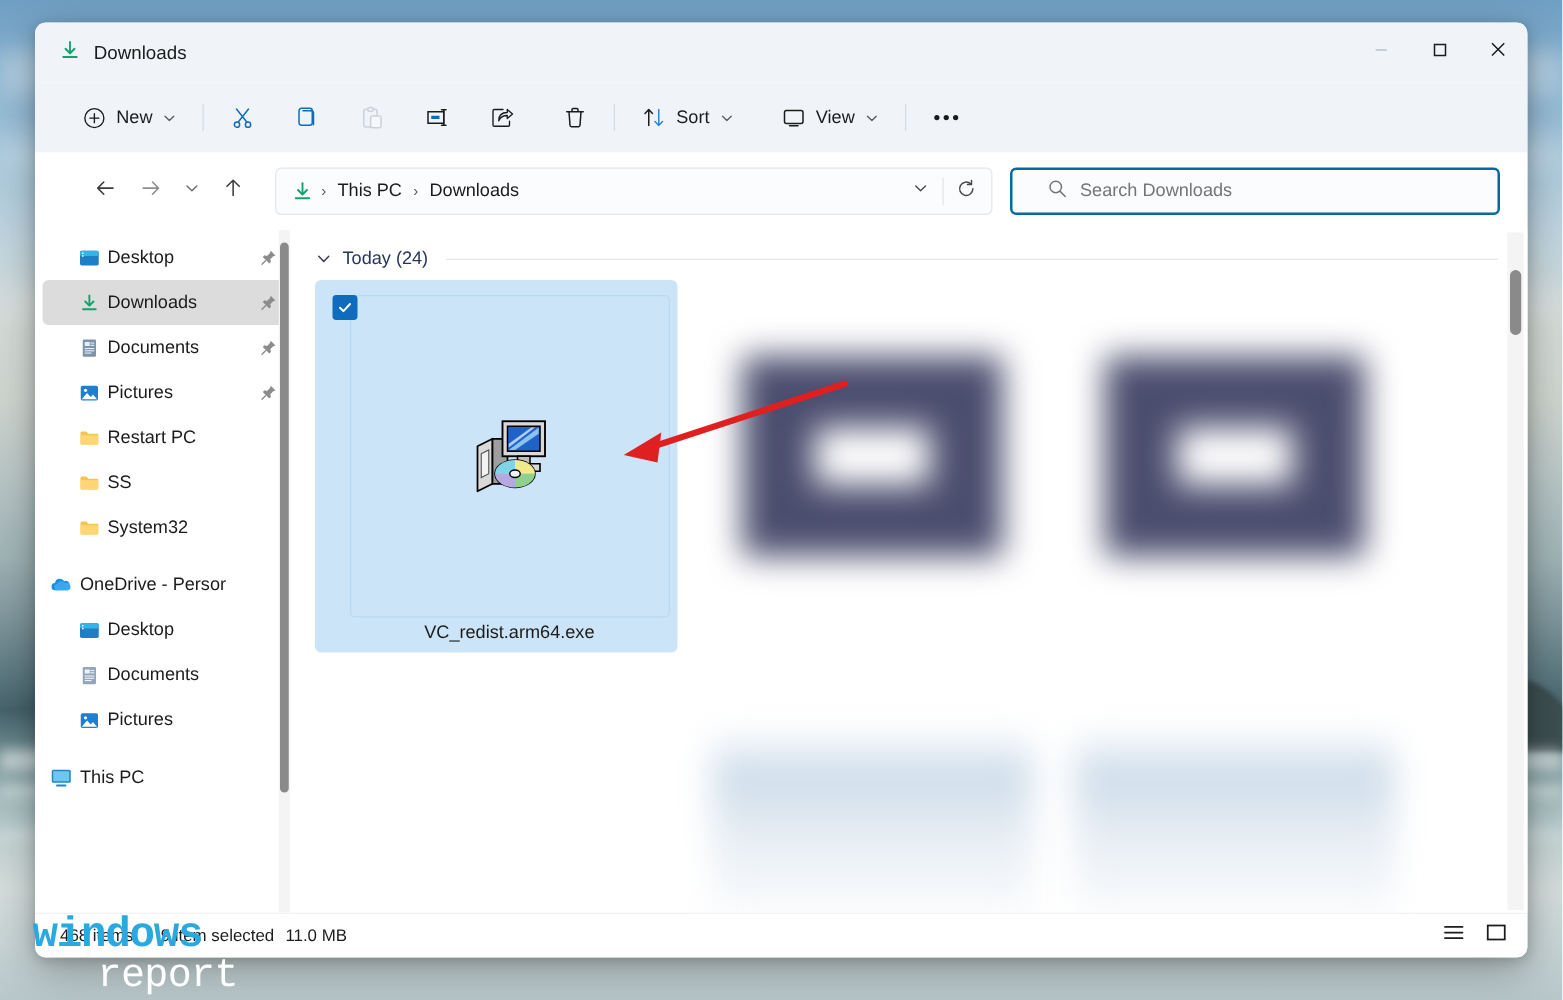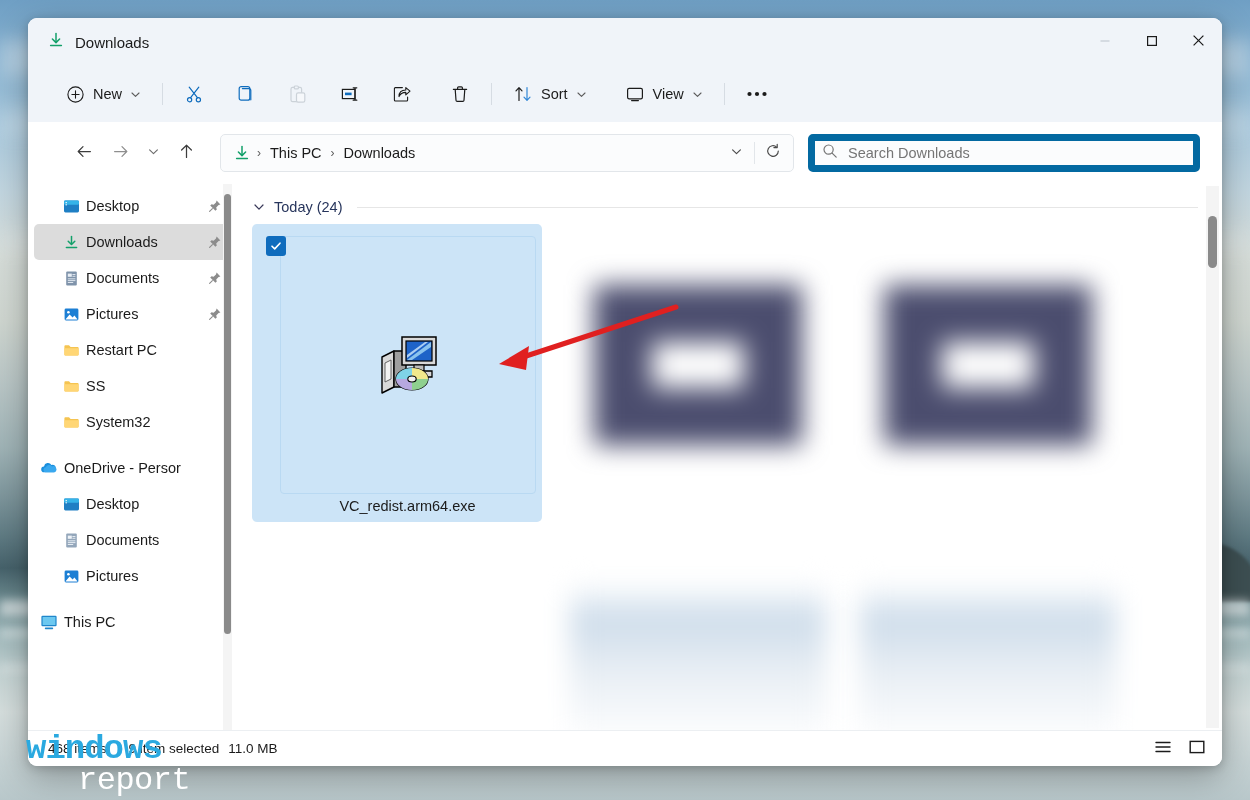--- a/index.html
+++ b/index.html
@@ -229,25 +229,25 @@
     color: #4a4a4a;
     cursor: default;
   }
   .addr-vsep { width:1px; height:22px; background:#e2e6ea; margin:0 2px; }
 
   .searchbox {
     width: 392px;
     height: 38px;
     margin-left: 14px;
     background: #fbfcfd;
-    border: 7px solid #0369a1;
+    border: 2px solid #0369a1;
     border-radius: 5px;
     display: flex;
     align-items: center;
-    padding: 0 7px;
+    padding: 0 28px;
     gap: 10px;
     flex: 0 0 auto;
   }
   .searchbox input {
     border: none;
     outline: none;
     background: transparent;
     font-family: "Liberation Sans", sans-serif;
     font-size: 14.5px;
     color: #1b1b1b;

